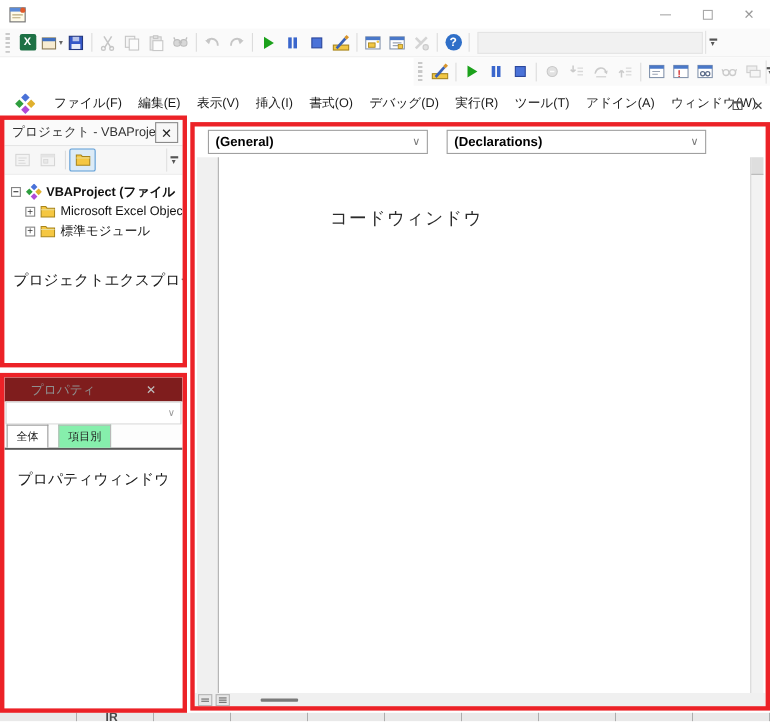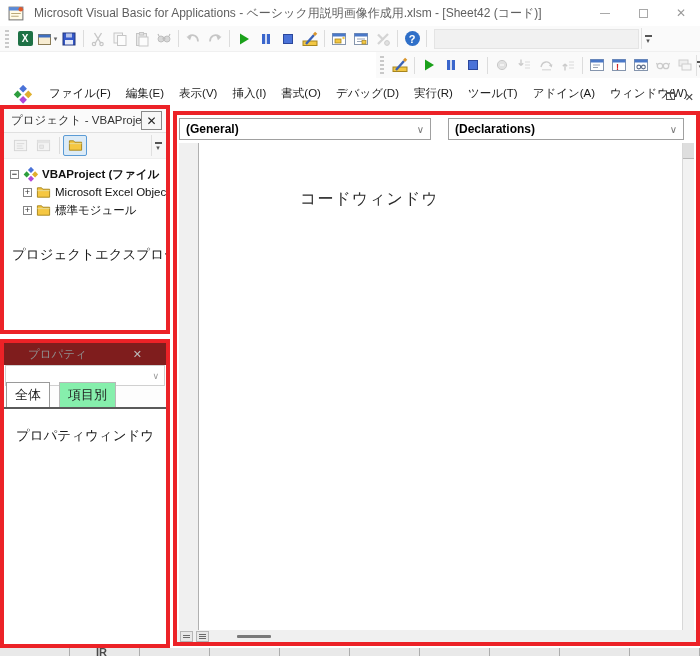--- a/index.html
+++ b/index.html
@@ -72,33 +72,33 @@
   
   .props { position:absolute; left:4px; top:343px; width:162px; height:301px; background:#fff; overflow:hidden; }
   .props .hd { height:22px; display:flex; align-items:center; padding:0 24px; background:#7f1d1d; }
   .props .hd .txt { flex:1; font-size:11.5px; color:#8f8f8f; }
   .props .hd .x { color:#bdbdbd; font-size:11px; }
   .props .combo { height:21px; border:1px solid #d0d0d0; margin:0 1px; background:#fff;
                   display:flex; align-items:center; justify-content:flex-end; padding-right:5px; }
   .props .combo .chv { color:#9a9a9a; font-size:9px; }
   .tabs { height:23px; display:flex; align-items:flex-end; background:#fdfdfd; padding-left:2px;
           border-bottom:2px solid #5a5a5a; }
-  .tab { font-size:13px; padding:3px 8px 3px; color:#222; }
+  .tab { font-size:10px; padding:3px 8px 3px; color:#222; }
   .tab.active { background:#fff; border:1px solid #9a9a9a; border-bottom:none; }
   .tab.inactive { background:#86efac; border:1px solid #b8b8b8; border-bottom:none; margin-left:9px; }
   .props .body { position:relative; height:100%; background:#fff; }
   .props .caption { position:absolute; left:50%; transform:translateX(-50%); top:18px; }
 
   
   .codewin { position:absolute; left:177px; top:115px; width:519px; height:527px; background:#fff; overflow:hidden; }
   .combrow { height:26px; display:flex; align-items:flex-start; padding-top:3px; }
   .ccombo { height:22px; border:1px solid #a0a0a0; background:#fff; display:flex; align-items:center;
             font-size:12px; font-weight:bold; color:#000; padding-left:6px; position:relative; }
   .ccombo .chv { position:absolute; right:6px; color:#777; font-size:10px; font-weight:normal; }
-  .ccombo.obj { width:252px; margin-left:2px; }
+  .ccombo.obj { width:200px; margin-left:12px; }
   .ccombo.proc { width:236px; margin-left:17px; }
   .codebody { position:absolute; left:0; top:28px; right:0; bottom:12px; }
   .marginbar { position:absolute; left:2px; top:0; bottom:0; width:20px; background:#f0f0f0;
                border-right:1px solid #b0b0b0; }
   .codecap { position:absolute; left:123px; top:46px; font-size:16px; color:#2b2b2b; letter-spacing:1px; }
   .vscroll { position:absolute; right:2px; top:0; bottom:0; width:12px; background:#f2f2f2; border-left:1px solid #d8d8d8; }
   .vscroll .vthumb { width:100%; height:16px; background:#dedede; border-bottom:1px solid #b8b8b8; }
   .hstrip { position:absolute; left:0; right:0; bottom:0; height:12px; background:#f0f0f0; display:flex; align-items:center; }
   .viewbtn { width:13px; height:11px; border:1px solid #b5b5b5; background:#e8e8e8; margin-left:3px;
              display:flex; flex-direction:column; justify-content:center; gap:1px; padding:0 2px; }
@@ -121,21 +121,20 @@
 
 <div class="screen">
 
   <div class="titlebar">
     <svg class="app-ic" viewBox="0 0 16 16">
       <rect x="1" y="2" width="13" height="12" fill="#fffbe8" stroke="#777"></rect>
       <rect x="1" y="2" width="13" height="3.2" fill="#5a8ad8"></rect>
       <circle cx="12" cy="4" r="2.2" fill="#e05a2a"></circle>
       <path d="M3 8 H12 M3 10.5 H10" stroke="#b9a97a" stroke-width="1"></path>
     </svg>
-    <span class="ttl">Microsoft Visual Basic for Applications - ベーシック用説明画像作成用.xlsm - [Sheet42 (コード)]</span>
     <div class="wincontrols">
       <div class="wbtn">
           <span class="mini"></span>
         </div>
       <div class="wbtn">
           <span class="maxi"></span>
         </div>
       <div class="wbtn close">✕</div>
     </div>
   </div>

